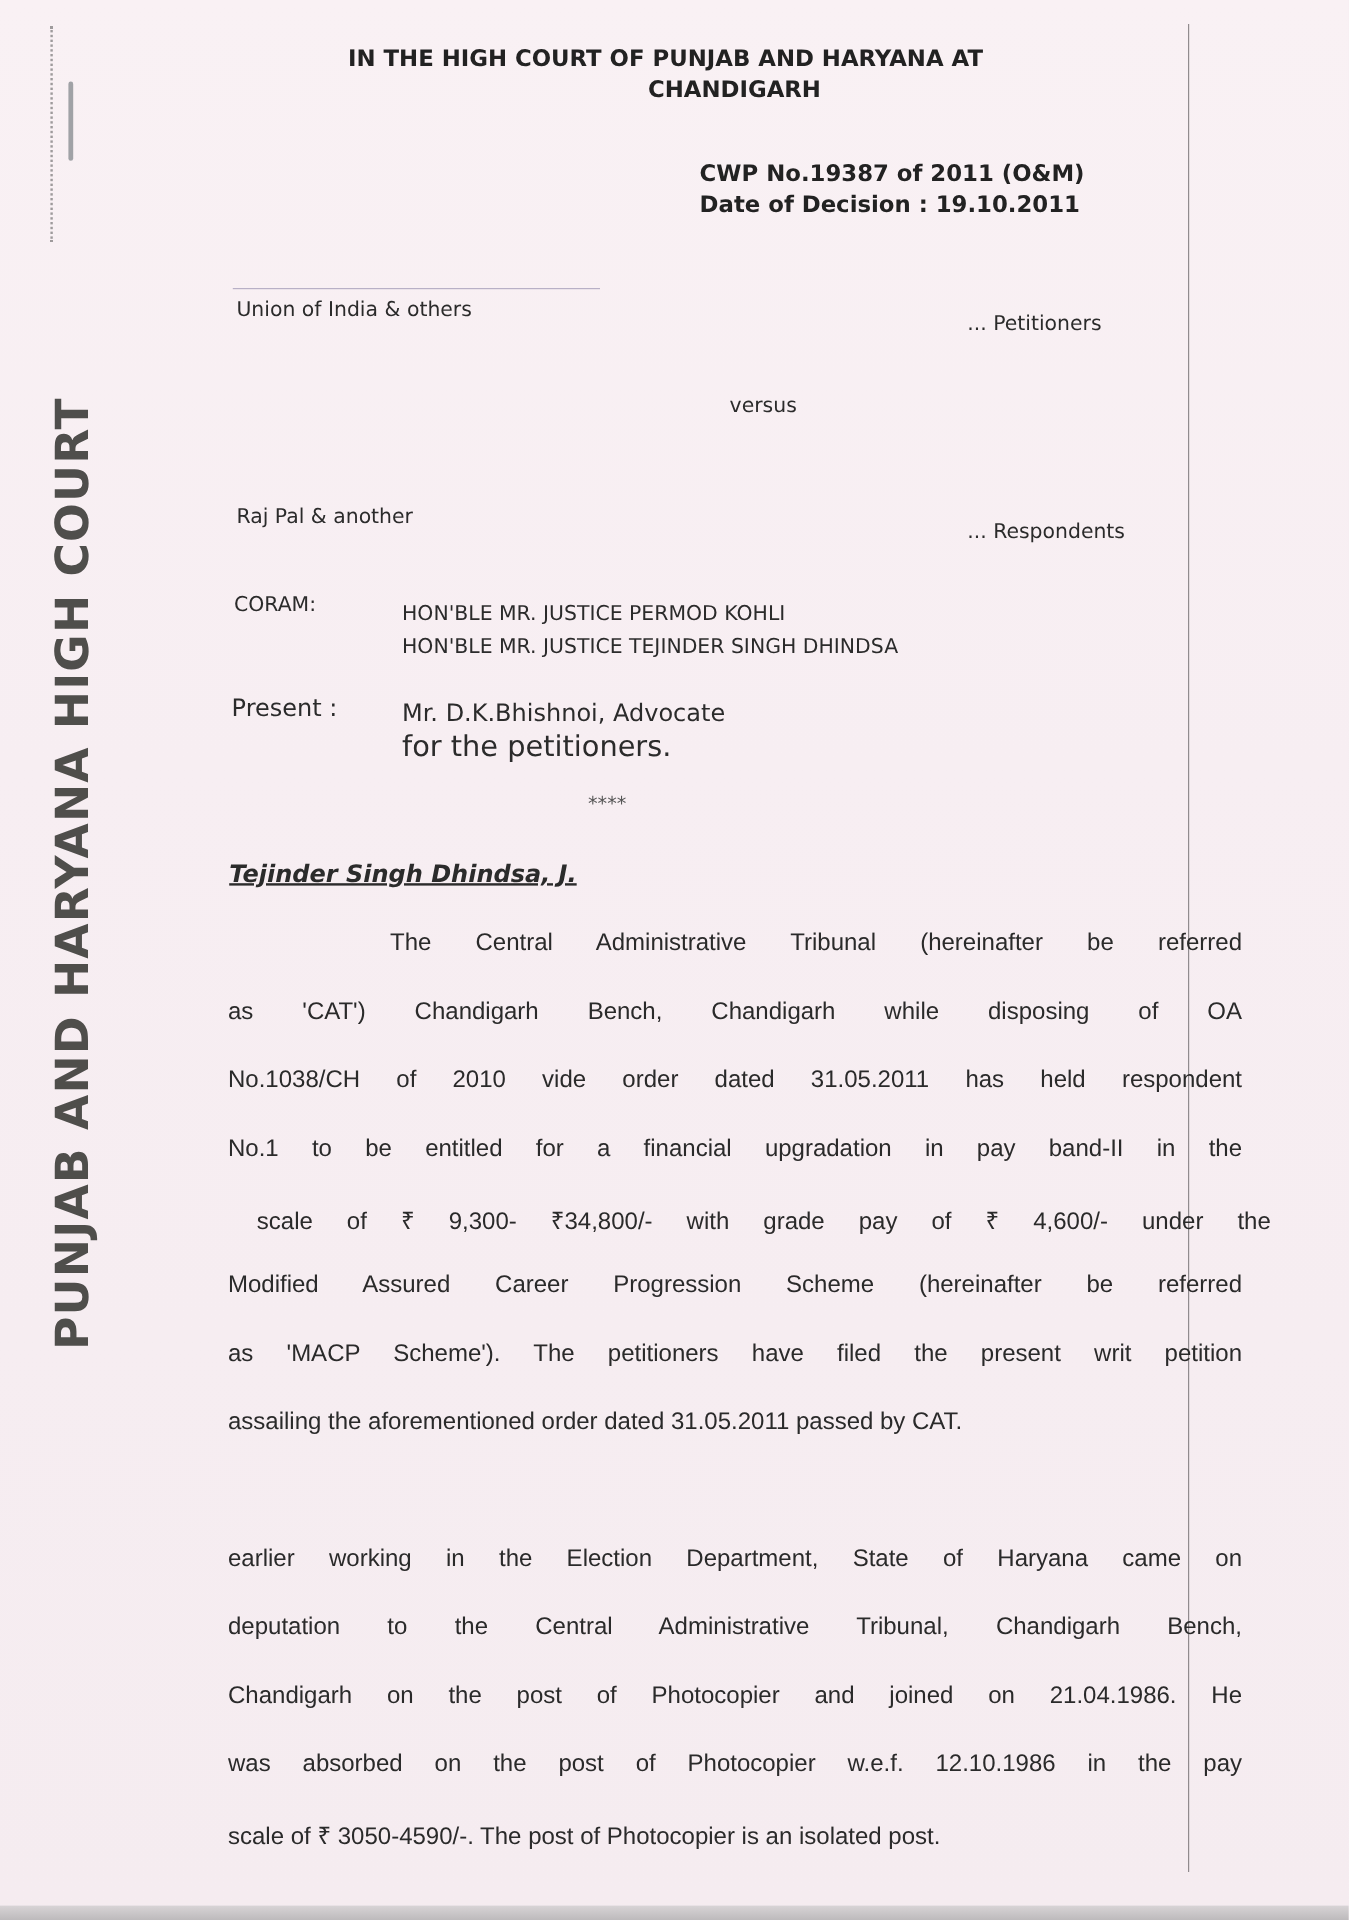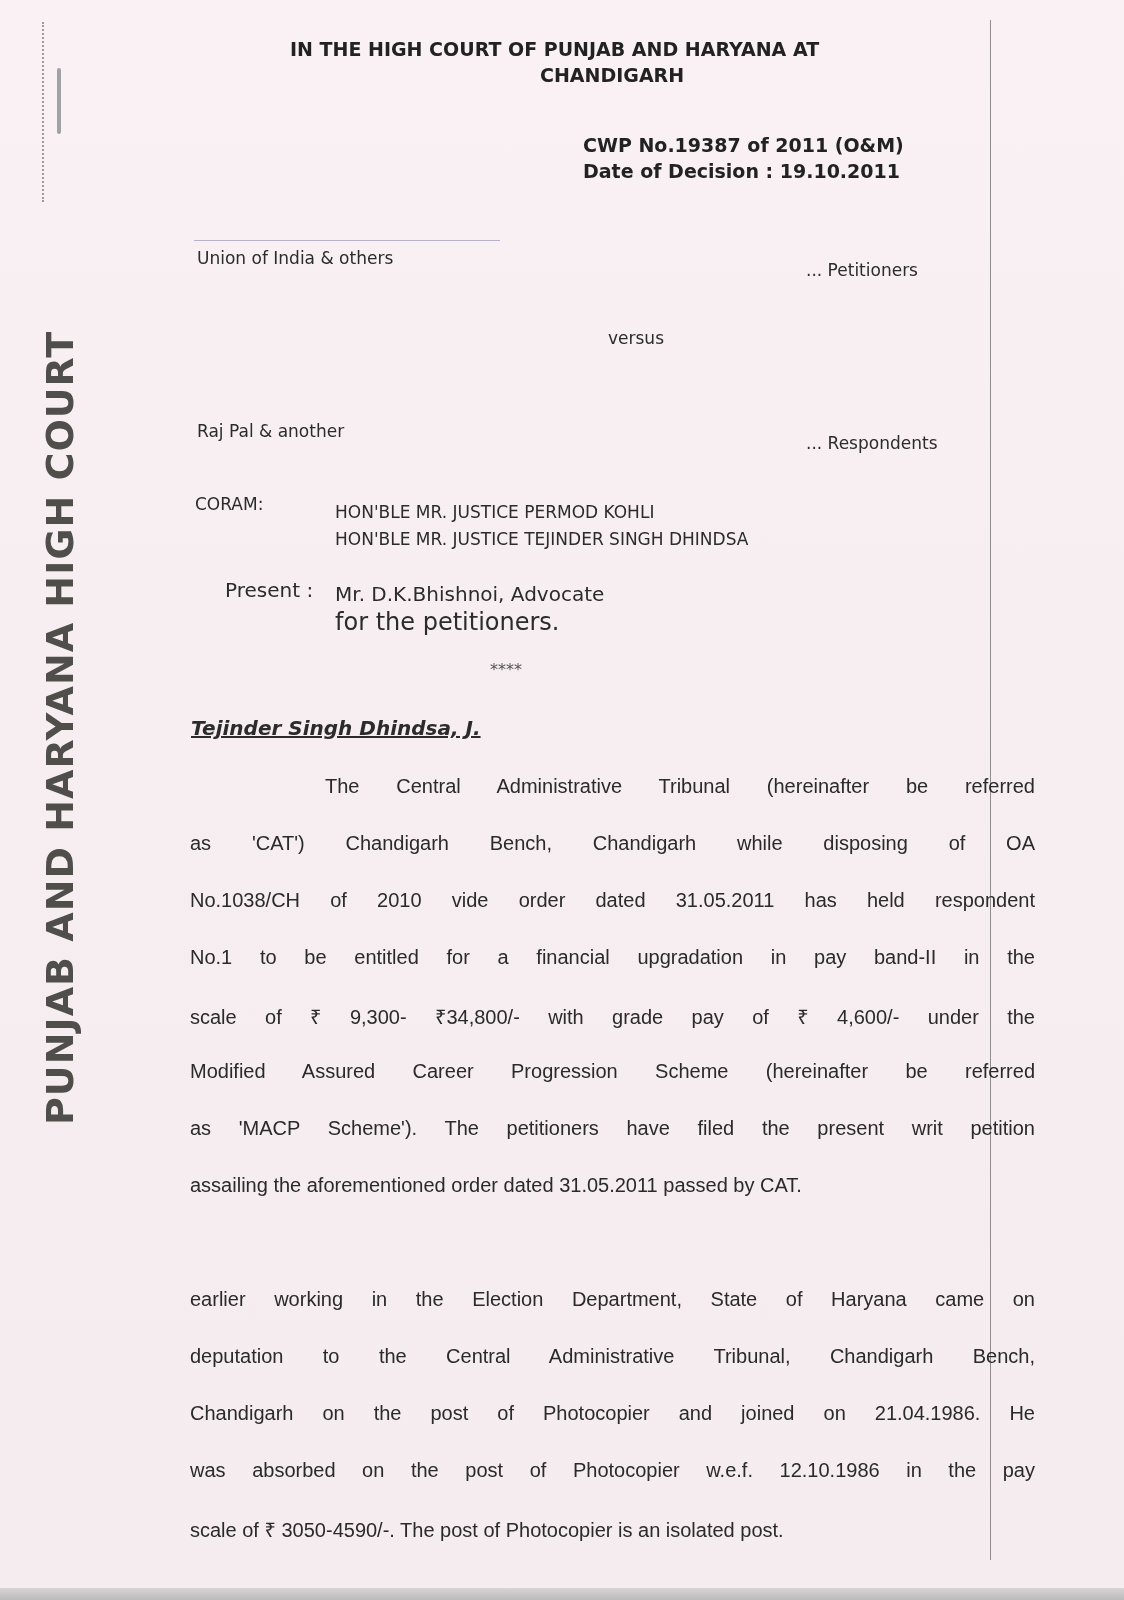--- a/index.html
+++ b/index.html
@@ -47,21 +47,21 @@
     .short-rule { position: absolute; left: 194px; top: 240px; width: 306px; height: 1px; background: #b8b0c6; }
     .party { font-family: "DejaVu Sans", sans-serif; font-weight: normal; font-size: 17px; color: #2b2b2b; }
     .petitioner-name { left: 197px; top: 248px; }
     .petitioner-role { left: 806px; top: 260px; }
     .versus { left: 608px; top: 328px; }
     .respondent-name { left: 197px; top: 421px; }
     .respondent-role { left: 806px; top: 433px; }
     .coram-label { left: 195px; top: 494px; }
     .judge1 { left: 335px; top: 502px; }
     .judge2 { left: 335px; top: 529px; }
-    .present-label { left: 193px; top: 578px; font-size: 20px; font-weight: normal; margin-left: 32px; }
+    .present-label { left: 193px; top: 578px; font-size: 20px; font-weight: normal; }
     .counsel1 { left: 335px; top: 582px; font-size: 20px; font-weight: normal; }
     .counsel2 { left: 335px; top: 608px; font-size: 24px; font-weight: normal; }
     .stars { left: 490px; top: 660px; font-size: 16px; font-weight: normal; color: #555; }
     .author { left: 191px; top: 716px; font-style: italic; font-weight: bold; text-decoration: underline; font-size: 20px; }
     .body-line {
       position: absolute; left: 190px; width: 845px;
       font-family: Liberation Sans, sans-serif; font-size: 20px; color: #2a2a2a;
       white-space: nowrap; text-align: justify; text-align-last: justify;
     }
     .body-line.indent { left: 325px; width: 710px; }
@@ -100,21 +100,21 @@
   <div class="abs party counsel2">for the petitioners.</div>
 
   <div class="abs party stars">****</div>
 
   <div class="abs party author">Tejinder Singh Dhindsa, J.</div>
 
   <div class="body-line indent" style="top:775px;">The Central Administrative Tribunal (hereinafter be referred</div>
   <div class="body-line" style="top:832px;">as 'CAT') Chandigarh Bench, Chandigarh while disposing of OA</div>
   <div class="body-line" style="top:889px;">No.1038/CH of 2010 vide order dated 31.05.2011 has held respondent</div>
   <div class="body-line" style="top:946px;">No.1 to be entitled for a financial upgradation in pay band-II in the</div>
-  <div class="body-line" style="top:1003px;">scale of ₹ 9,300- ₹34,800/- with grade pay of ₹ 4,600/- under the</div>
+  <div class="body-line" style="top:1003px;margin-left:24px;">scale of ₹ 9,300- ₹34,800/- with grade pay of ₹ 4,600/- under the</div>
   <div class="body-line" style="top:1060px;">Modified Assured Career Progression Scheme (hereinafter be referred</div>
   <div class="body-line" style="top:1117px;">as 'MACP Scheme').  The petitioners have filed the present writ petition</div>
   <div class="body-line last" style="top:1174px;">assailing the aforementioned order dated 31.05.2011 passed by CAT.</div>
   <div class="body-line" style="top:1288px;">earlier working in the Election Department, State of Haryana came on</div>
   <div class="body-line" style="top:1345px;">deputation to the Central Administrative Tribunal, Chandigarh Bench,</div>
   <div class="body-line" style="top:1402px;">Chandigarh  on the post of Photocopier and joined on 21.04.1986.  He</div>
   <div class="body-line" style="top:1459px;">was absorbed on the post of Photocopier w.e.f. 12.10.1986 in the pay</div>
   <div class="body-line last" style="top:1516px;">scale of ₹ 3050-4590/-.  The post of Photocopier is an isolated post.</div>
 </div>
 <div class="bottom-band"></div>

